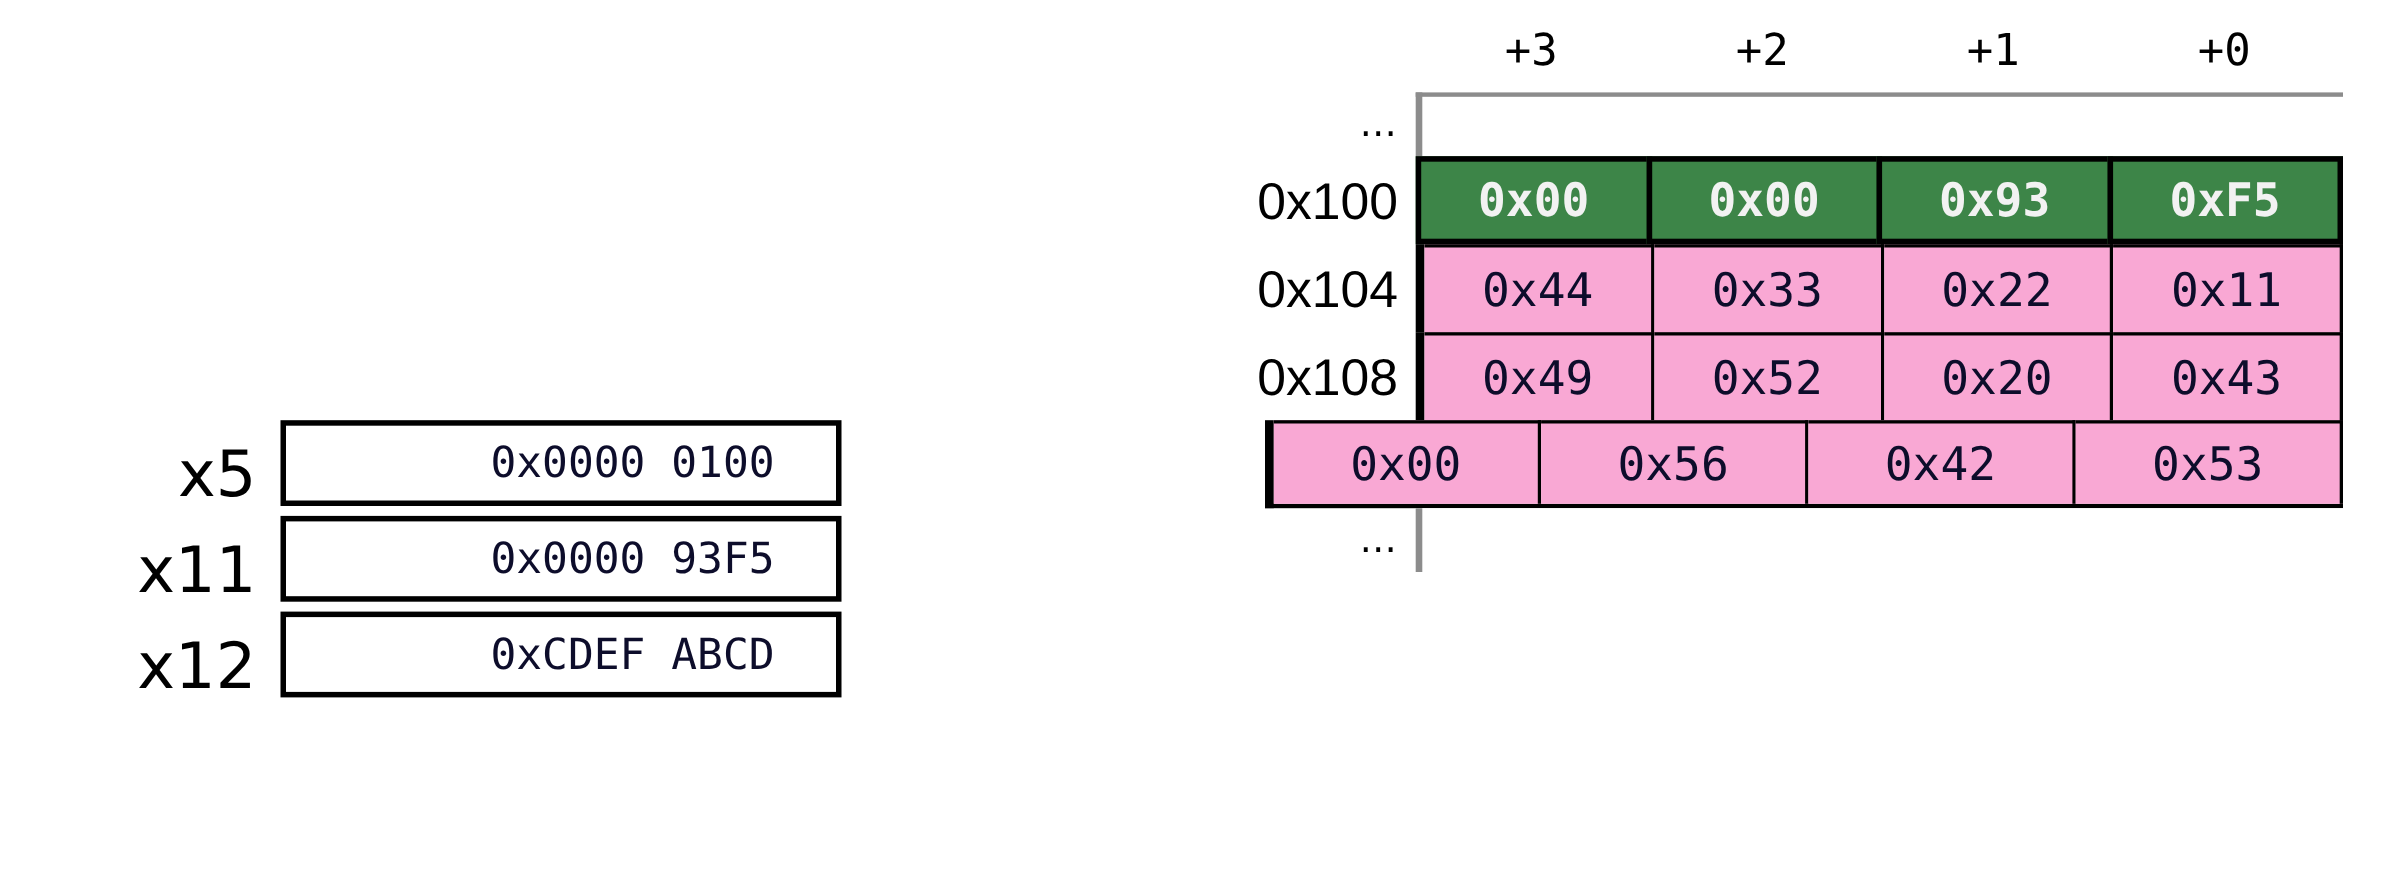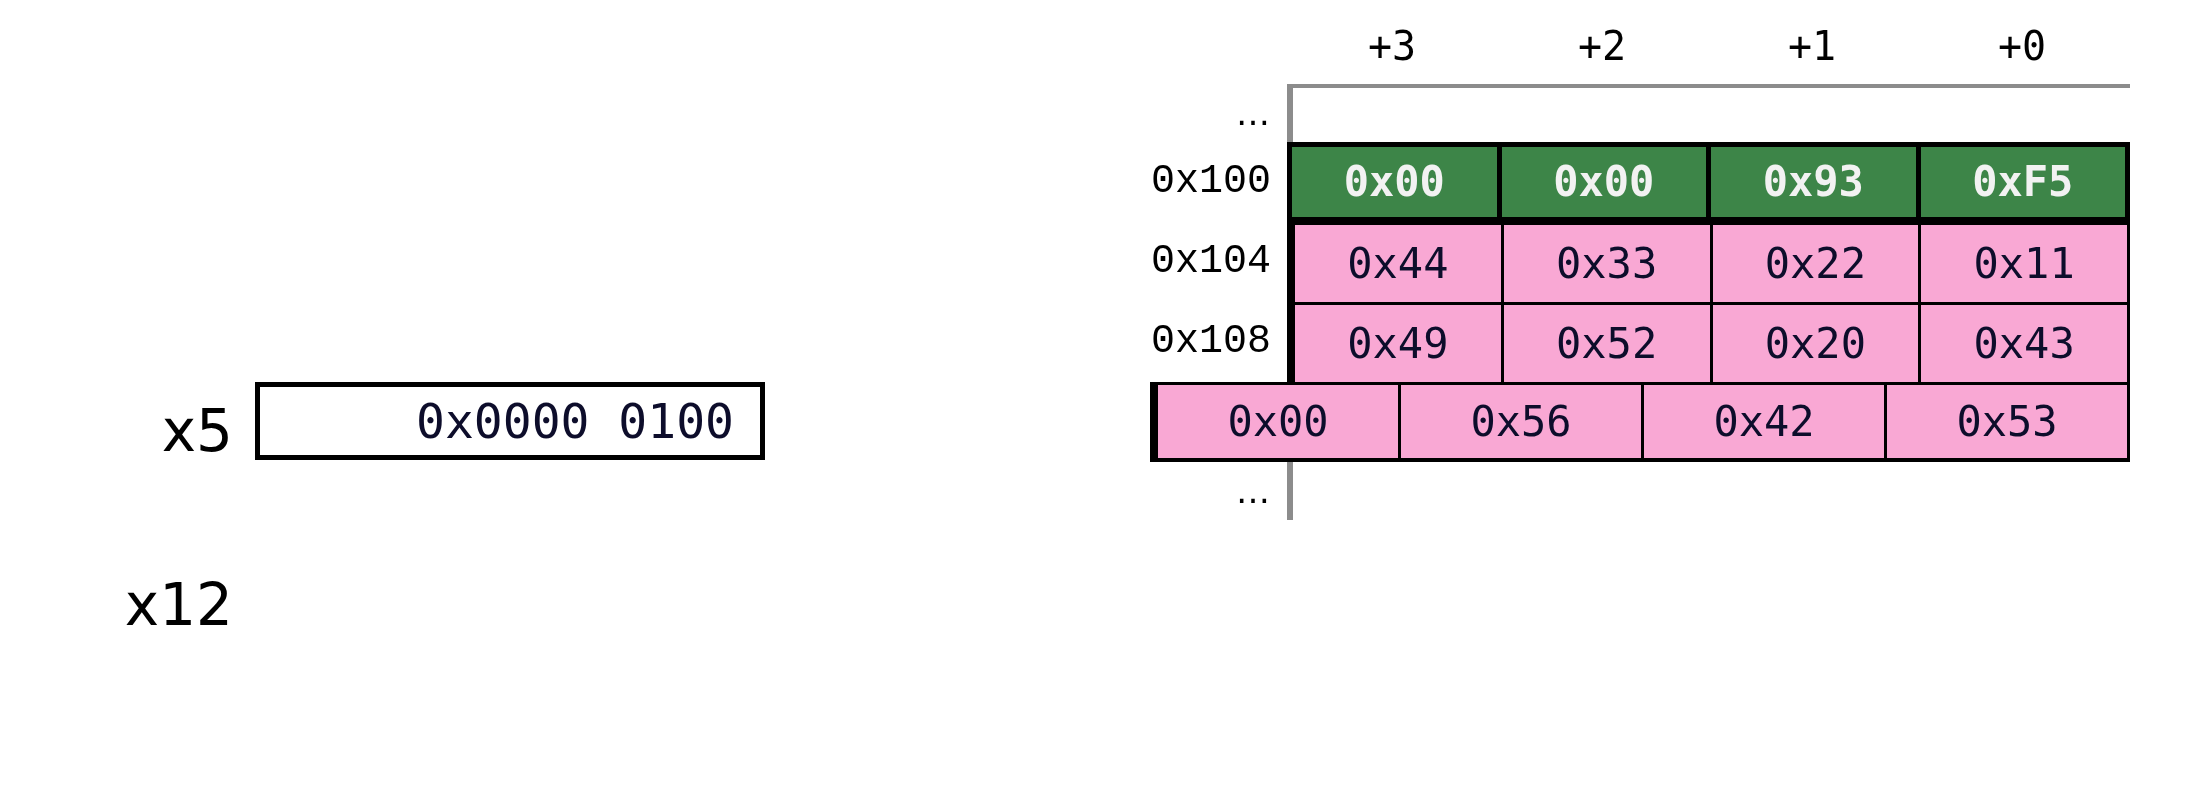--- a/index.html
+++ b/index.html
@@ -45,21 +45,21 @@
     background:#ffffff;
     box-sizing:border-box;
     display:flex;
     align-items:center;
     justify-content:center;
     padding-left:130px;
     box-sizing:border-box;
   }
   .reg-value{
     font-family:"DejaVu Sans Mono",monospace;
-    font-size:48px;
+    font-size:39px;
     line-height:1;
     color:#0d0d2b;
     white-space:pre;
     letter-spacing:0px;
   }
 
   
   #memory{
     position:absolute;
     left:1150px; top:0px;
@@ -99,22 +99,22 @@
   .mrow.data-row{height:80px;}
 
   .row-label{
     width:137px;
     flex:0 0 137px;
     display:flex;
     align-items:center;
     justify-content:flex-end;
     padding-right:16px;
     box-sizing:border-box;
-    font-family:Liberation Mono, monospace;
-    font-size:40px;
+    font-family:Liberation Sans, sans-serif;
+    font-size:47px;
     line-height:1;
     color:#000000;
     white-space:pre;
   }
   .row-label.dots{
     font-family:"DejaVu Sans",sans-serif;
     font-size:34px;
     letter-spacing:1px;
   }
 
@@ -185,23 +185,32 @@
 
   <div id="registers">
 
     <div class="reg-row r0">
       <div class="reg-label">x5</div>
       <div class="reg-box">
         <span class="reg-value">0x0000 0100</span>
       </div>
     </div>
 
+    <div class="reg-row r1">
+      <div class="reg-label">x11</div>
+      <div class="reg-box">
+        <span class="reg-value">0x0000 93F5</span>
+      </div>
+    </div>
 
     <div class="reg-row r2">
       <div class="reg-label">x12</div>
+      <div class="reg-box">
+        <span class="reg-value">0xCDEF ABCD</span>
+      </div>
     </div>
 
   </div>
 
   <div id="memory">
 
     <div id="col-headers">
       <div class="col-head">+3</div>
       <div class="col-head">+2</div>
       <div class="col-head">+1</div>

